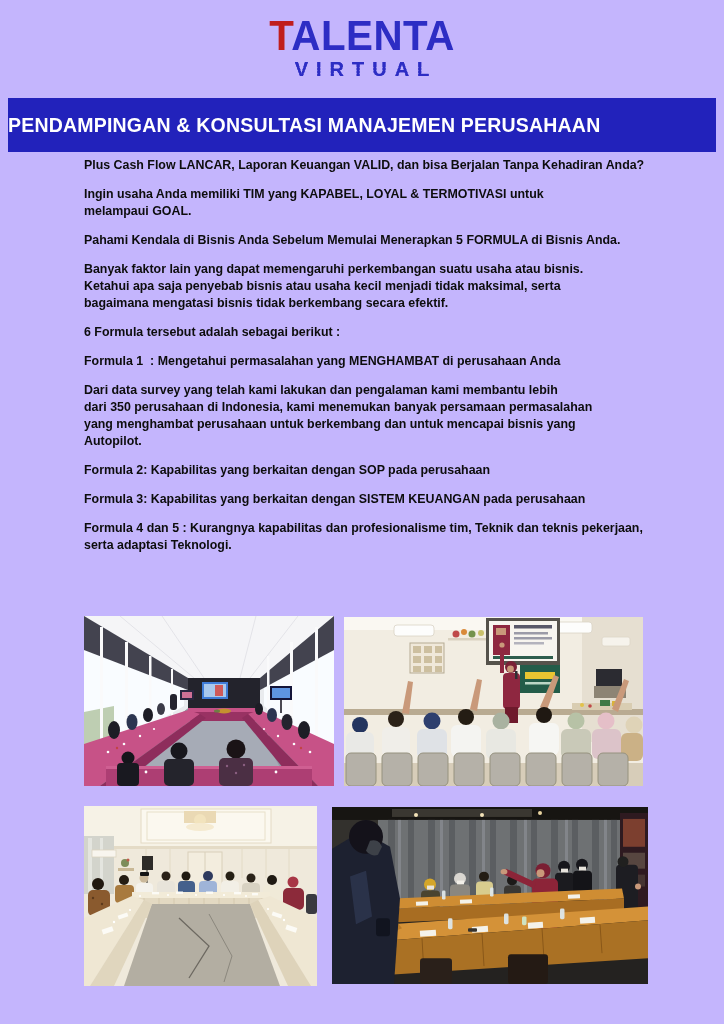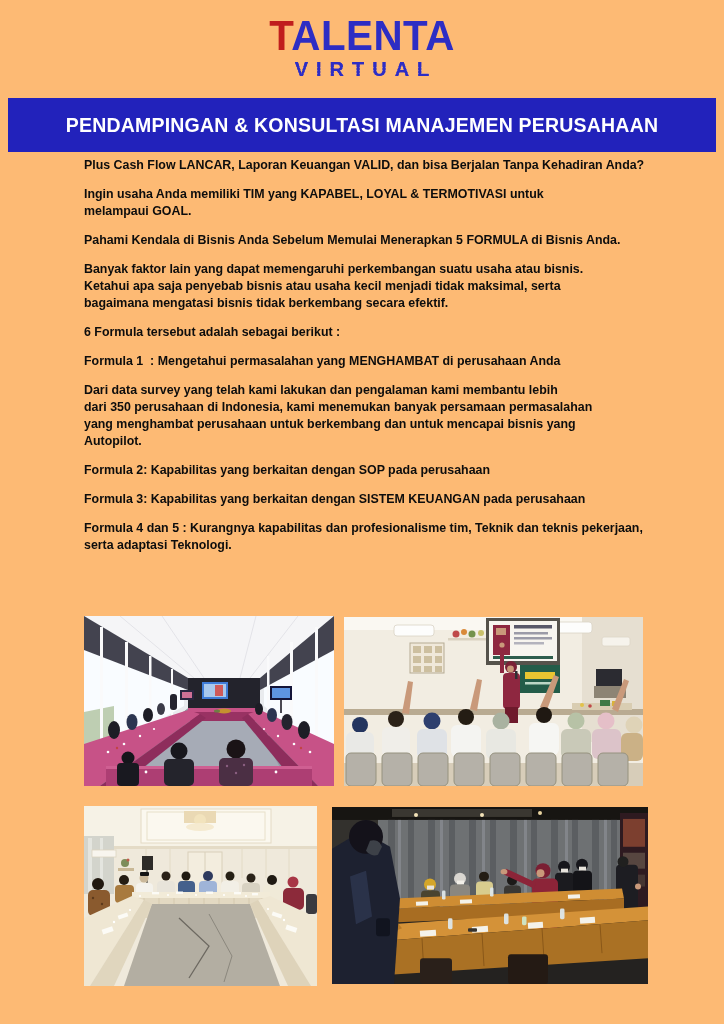--- a/index.html
+++ b/index.html
@@ -1,31 +1,31 @@
 <!DOCTYPE html>
 <html style="--banner-blue: #2222bb; --logo-blue: #2d2dc4; --logo-red: #c01d1d; --text: #0d0d0d;"><head>
 <meta charset="utf-8">
 <style>
   html,body{margin:0;padding:0;background:#ffffff;}
   .page{
-    position:relative;width:724px;height:1024px;background:#fdba74;overflow:hidden;
+    position:relative;width:724px;height:1024px;background:#c4b5fd;overflow:hidden;
     font-family:"Liberation Sans","DejaVu Sans",sans-serif;
   }
   
   .logo{position:absolute;top:15px;left:0;right:0;text-align:center;color:var(--logo-blue,#2d2dc4);}
   .logo-talenta{font-size:42px;font-weight:bold;line-height:1;letter-spacing:0.5px;transform:scaleX(0.96);}
   .logo-talenta .t-red{color:var(--logo-red,#c01d1d);}
   .logo-virtual{font-size:20px;font-weight:bold;letter-spacing:8px;margin-top:1px;margin-right:-8px;
     background-image:repeating-linear-gradient(180deg, currentColor 0 2.6px, rgba(255,255,255,0.55) 2.6px 3.2px);
     -webkit-background-clip:text;background-clip:text;}
   
   .banner{
     position:absolute;left:8px;right:8px;top:98px;height:54px;
     background:var(--banner-blue,#2222bb);color:#ffffff;
-    display:flex;align-items:center;justify-content:center;
+    display:flex;align-items:center;
     font-weight:bold;font-size:19.5px;letter-spacing:0.2px;white-space:nowrap;
   }
   
   .content{
     position:absolute;left:84px;top:157px;width:616px;
     color:var(--text,#0d0d0d);font-size:12.4px;font-weight:bold;line-height:17px;
   }
   .content p{margin:0 0 12px 0;white-space:pre-wrap;}
   
   .photo{position:absolute;margin:0;padding:0;overflow:hidden;}

